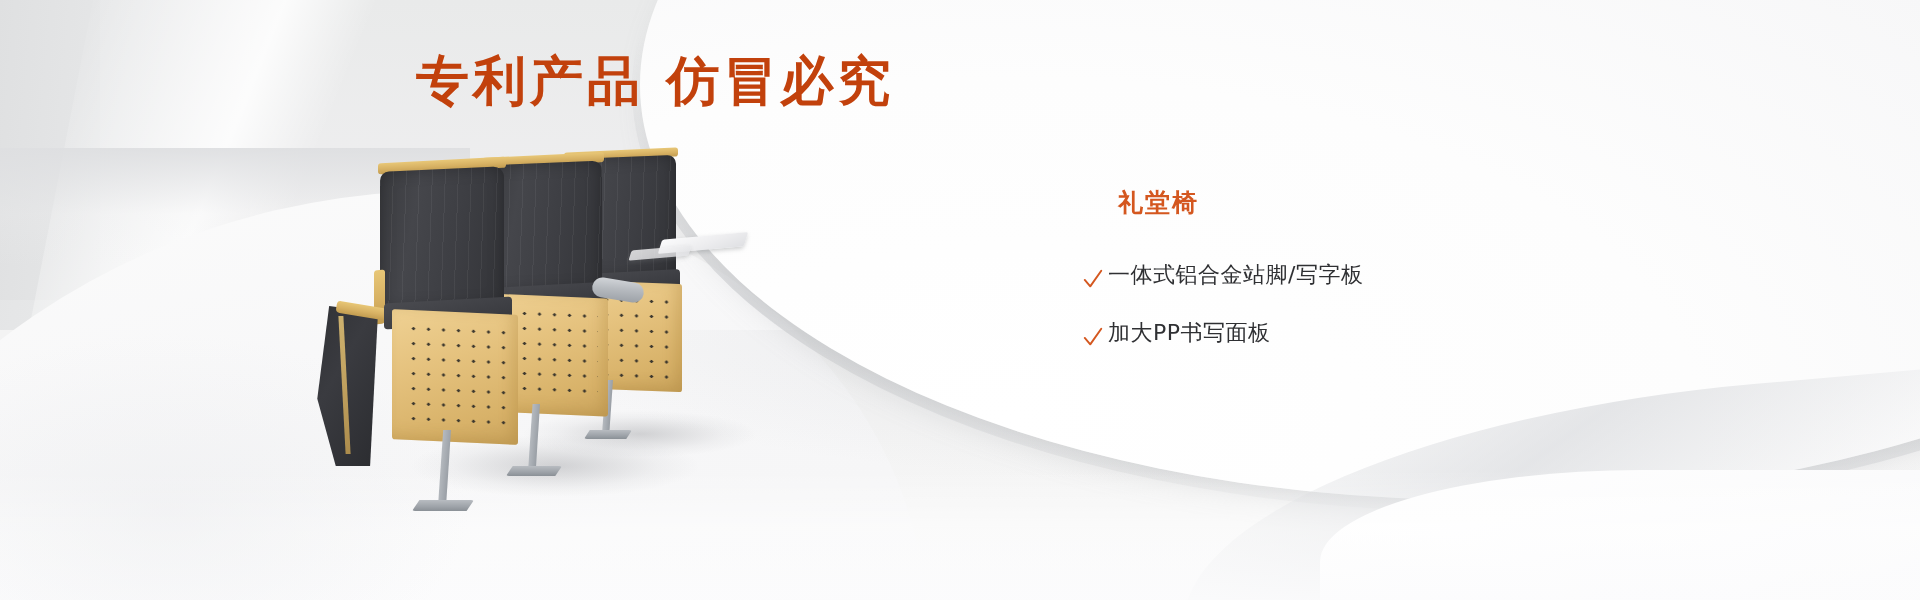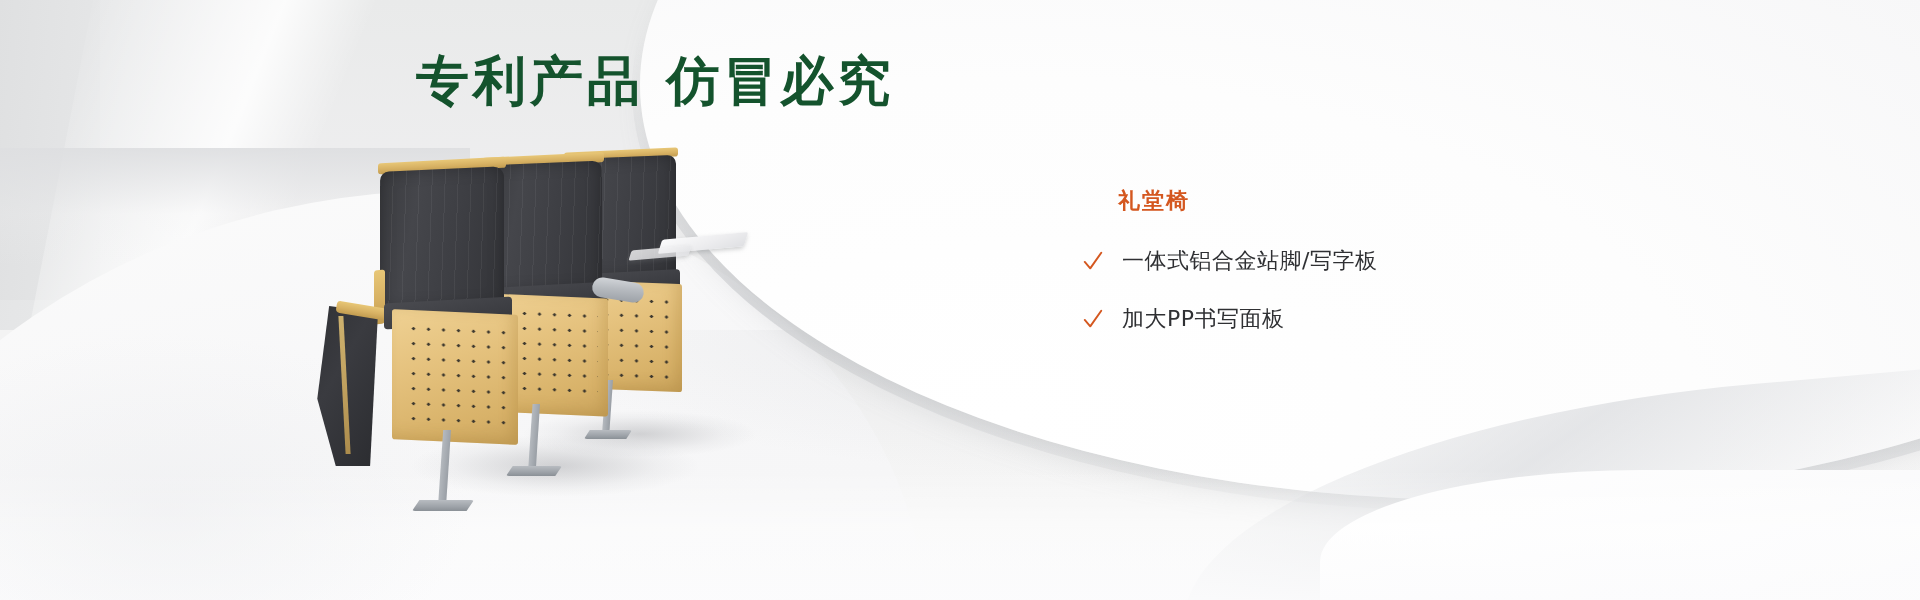--- a/index.html
+++ b/index.html
@@ -84,43 +84,43 @@
   
   .vignette{
     position:absolute;left:-120px;top:300px;width:720px;height:420px;
     background:radial-gradient(ellipse 60% 60% at 40% 50%,rgba(236,237,239,.55) 0%,rgba(255,255,255,0) 70%);
   }
 
   
   .headline{
     position:absolute;left:416px;top:50px;
     font-size:53px;font-weight:700;letter-spacing:4px;
-    color:#14532d;white-space:nowrap;
+    color:#c2410c;white-space:nowrap;
     font-family:"DejaVu Sans","Liberation Sans",sans-serif;
     line-height:62px;
   }
   .patent-note{
     position:absolute;left:846px;top:72px;
     font-size:22px;letter-spacing:1px;color:#2f3032;white-space:nowrap;
     font-family:"DejaVu Serif","Liberation Serif",serif;
     line-height:30px;
   }
 
   
   .feature-title{
     position:absolute;left:1118px;top:186px;
-    font-size:22px;font-weight:700;color:#d4571f;letter-spacing:2px;
+    font-size:25px;font-weight:700;color:#d4571f;letter-spacing:2px;
     font-family:"DejaVu Sans","Liberation Sans",sans-serif;
   }
   .feature-list{
     position:absolute;left:1082px;top:232px;width:560px;
     list-style:none;margin:0;padding:0;
   }
   .feature-item{
-    display:flex;align-items:center;gap:18px;height:58px;
+    display:flex;align-items:flex-end;gap:4px;height:58px;
   }
   .check-icon{
     width:22px;height:22px;flex:0 0 22px;display:block;
   }
   .feature-text{
     font-size:22px;color:#2f3033;letter-spacing:.5px;
     font-family:"DejaVu Sans","Liberation Sans",sans-serif;
     white-space:nowrap;
   }
 

